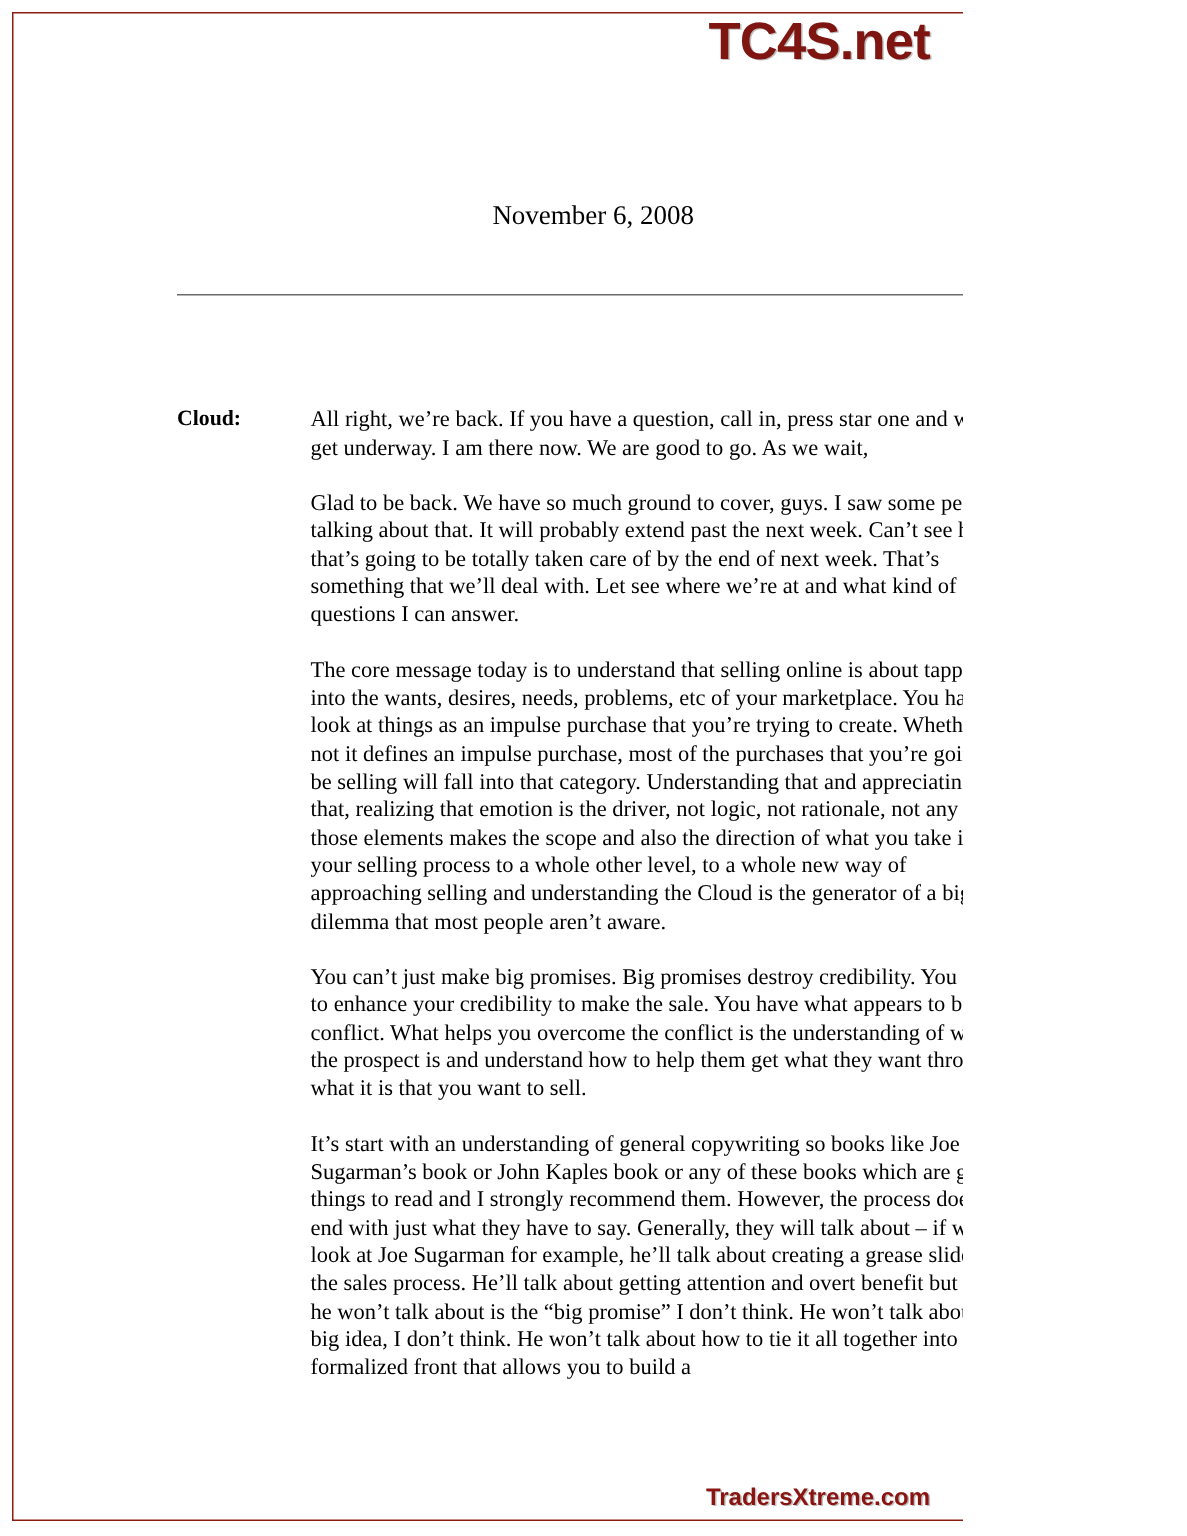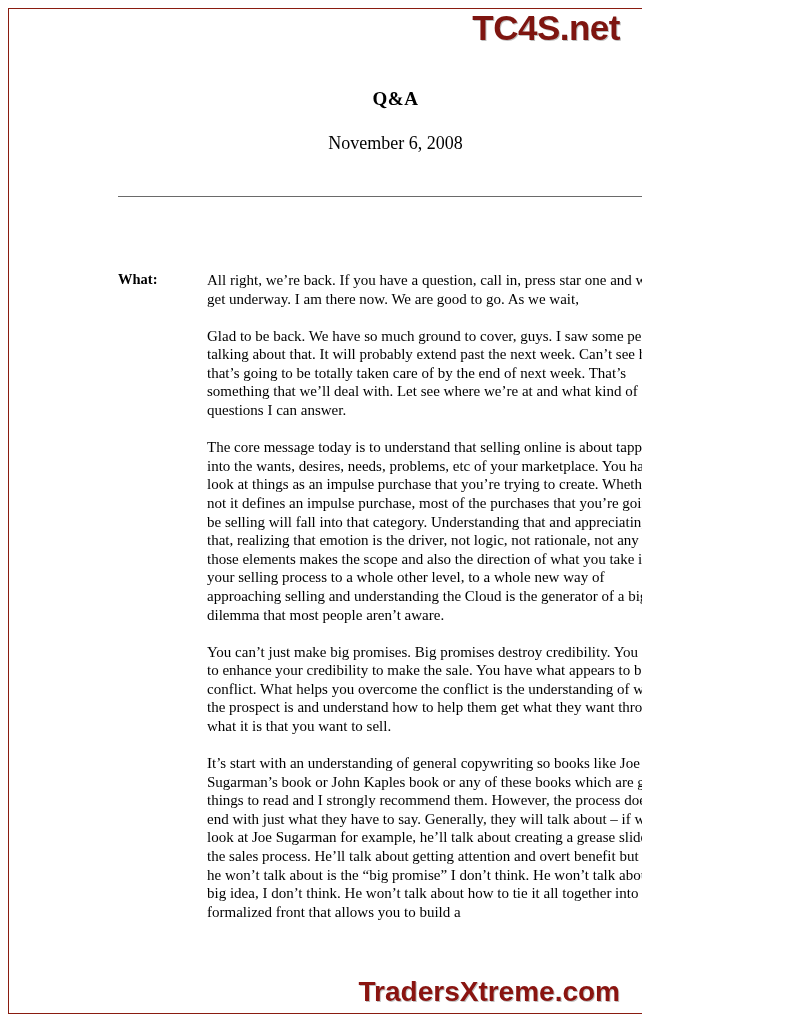--- a/index.html
+++ b/index.html
@@ -40,21 +40,21 @@
     text-shadow: 1px 1px 0 rgba(0,0,0,0.25);
     white-space: nowrap;
   }
   
   .wm-bottom {
     position: absolute;
     right: 22px;
     bottom: 16px;
     font-family: "Liberation Sans", sans-serif;
     font-weight: bold;
-    font-size: 28px;
+    font-size: 16px;
     color: #8a1410;
     text-shadow: 1px 1px 0 rgba(0,0,0,0.25);
     white-space: nowrap;
   }
   
   .wm-center {
     position: absolute;
     left: 255px;
     top: 492px;
     font-family: "Liberation Serif", serif;
@@ -119,26 +119,25 @@
 </style>
 </head>
 <body>
 
 <div class="page">
 
   <div class="page-border"></div>
 
   <div class="wm-top">TC4S.net</div>
 
-  <div class="doc-title">Q&amp;A</div>
   <div class="doc-date">November 6, 2008</div>
 
   <div class="hrule"></div>
 
-  <div class="speaker">What:</div>
+  <div class="speaker">Cloud:</div>
 
   <div class="body-col">
     <p class="para">All right, we’re back. If you have a question, call in, press star one and we’ll get underway. I am there now. We are good to go. As we wait,</p>
     <p class="para">Glad to be back. We have so much ground to cover, guys. I saw some people talking about that. It will probably extend past the next week. Can’t see how that’s going to be totally taken care of by the end of next week. That’s something that we’ll deal with. Let see where we’re at and what kind of questions I can answer.</p>
     <p class="para">The core message today is to understand that selling online is about tapping into the wants, desires, needs, problems, etc of your marketplace. You have to look at things as an impulse purchase that you’re trying to create. Whether or not it defines an impulse purchase, most of the purchases that you’re going to be selling will fall into that category. Understanding that and appreciating that, realizing that emotion is the driver, not logic, not rationale, not any of those elements makes the scope and also the direction of what you take in your selling process to a whole other level, to a whole new way of approaching selling and understanding the Cloud is the generator of a big dilemma that most people aren’t aware.</p>
     <p class="para">You can’t just make big promises. Big promises destroy credibility. You need to enhance your credibility to make the sale. You have what appears to be a conflict. What helps you overcome the conflict is the understanding of where the prospect is and understand how to help them get what they want through what it is that you want to sell.</p>
     <p class="para">It’s start with an understanding of general copywriting so books like Joe Sugarman’s book or John Kaples book or any of these books which are great things to read and I strongly recommend them. However, the process doesn’t end with just what they have to say. Generally, they will talk about – if we look at Joe Sugarman for example, he’ll talk about creating a grease slide in the sales process. He’ll talk about getting attention and overt benefit but what he won’t talk about is the “big promise” I don’t think. He won’t talk about the big idea, I don’t think. He won’t talk about how to tie it all together into a formalized front that allows you to build a</p>
   </div>
 
 

